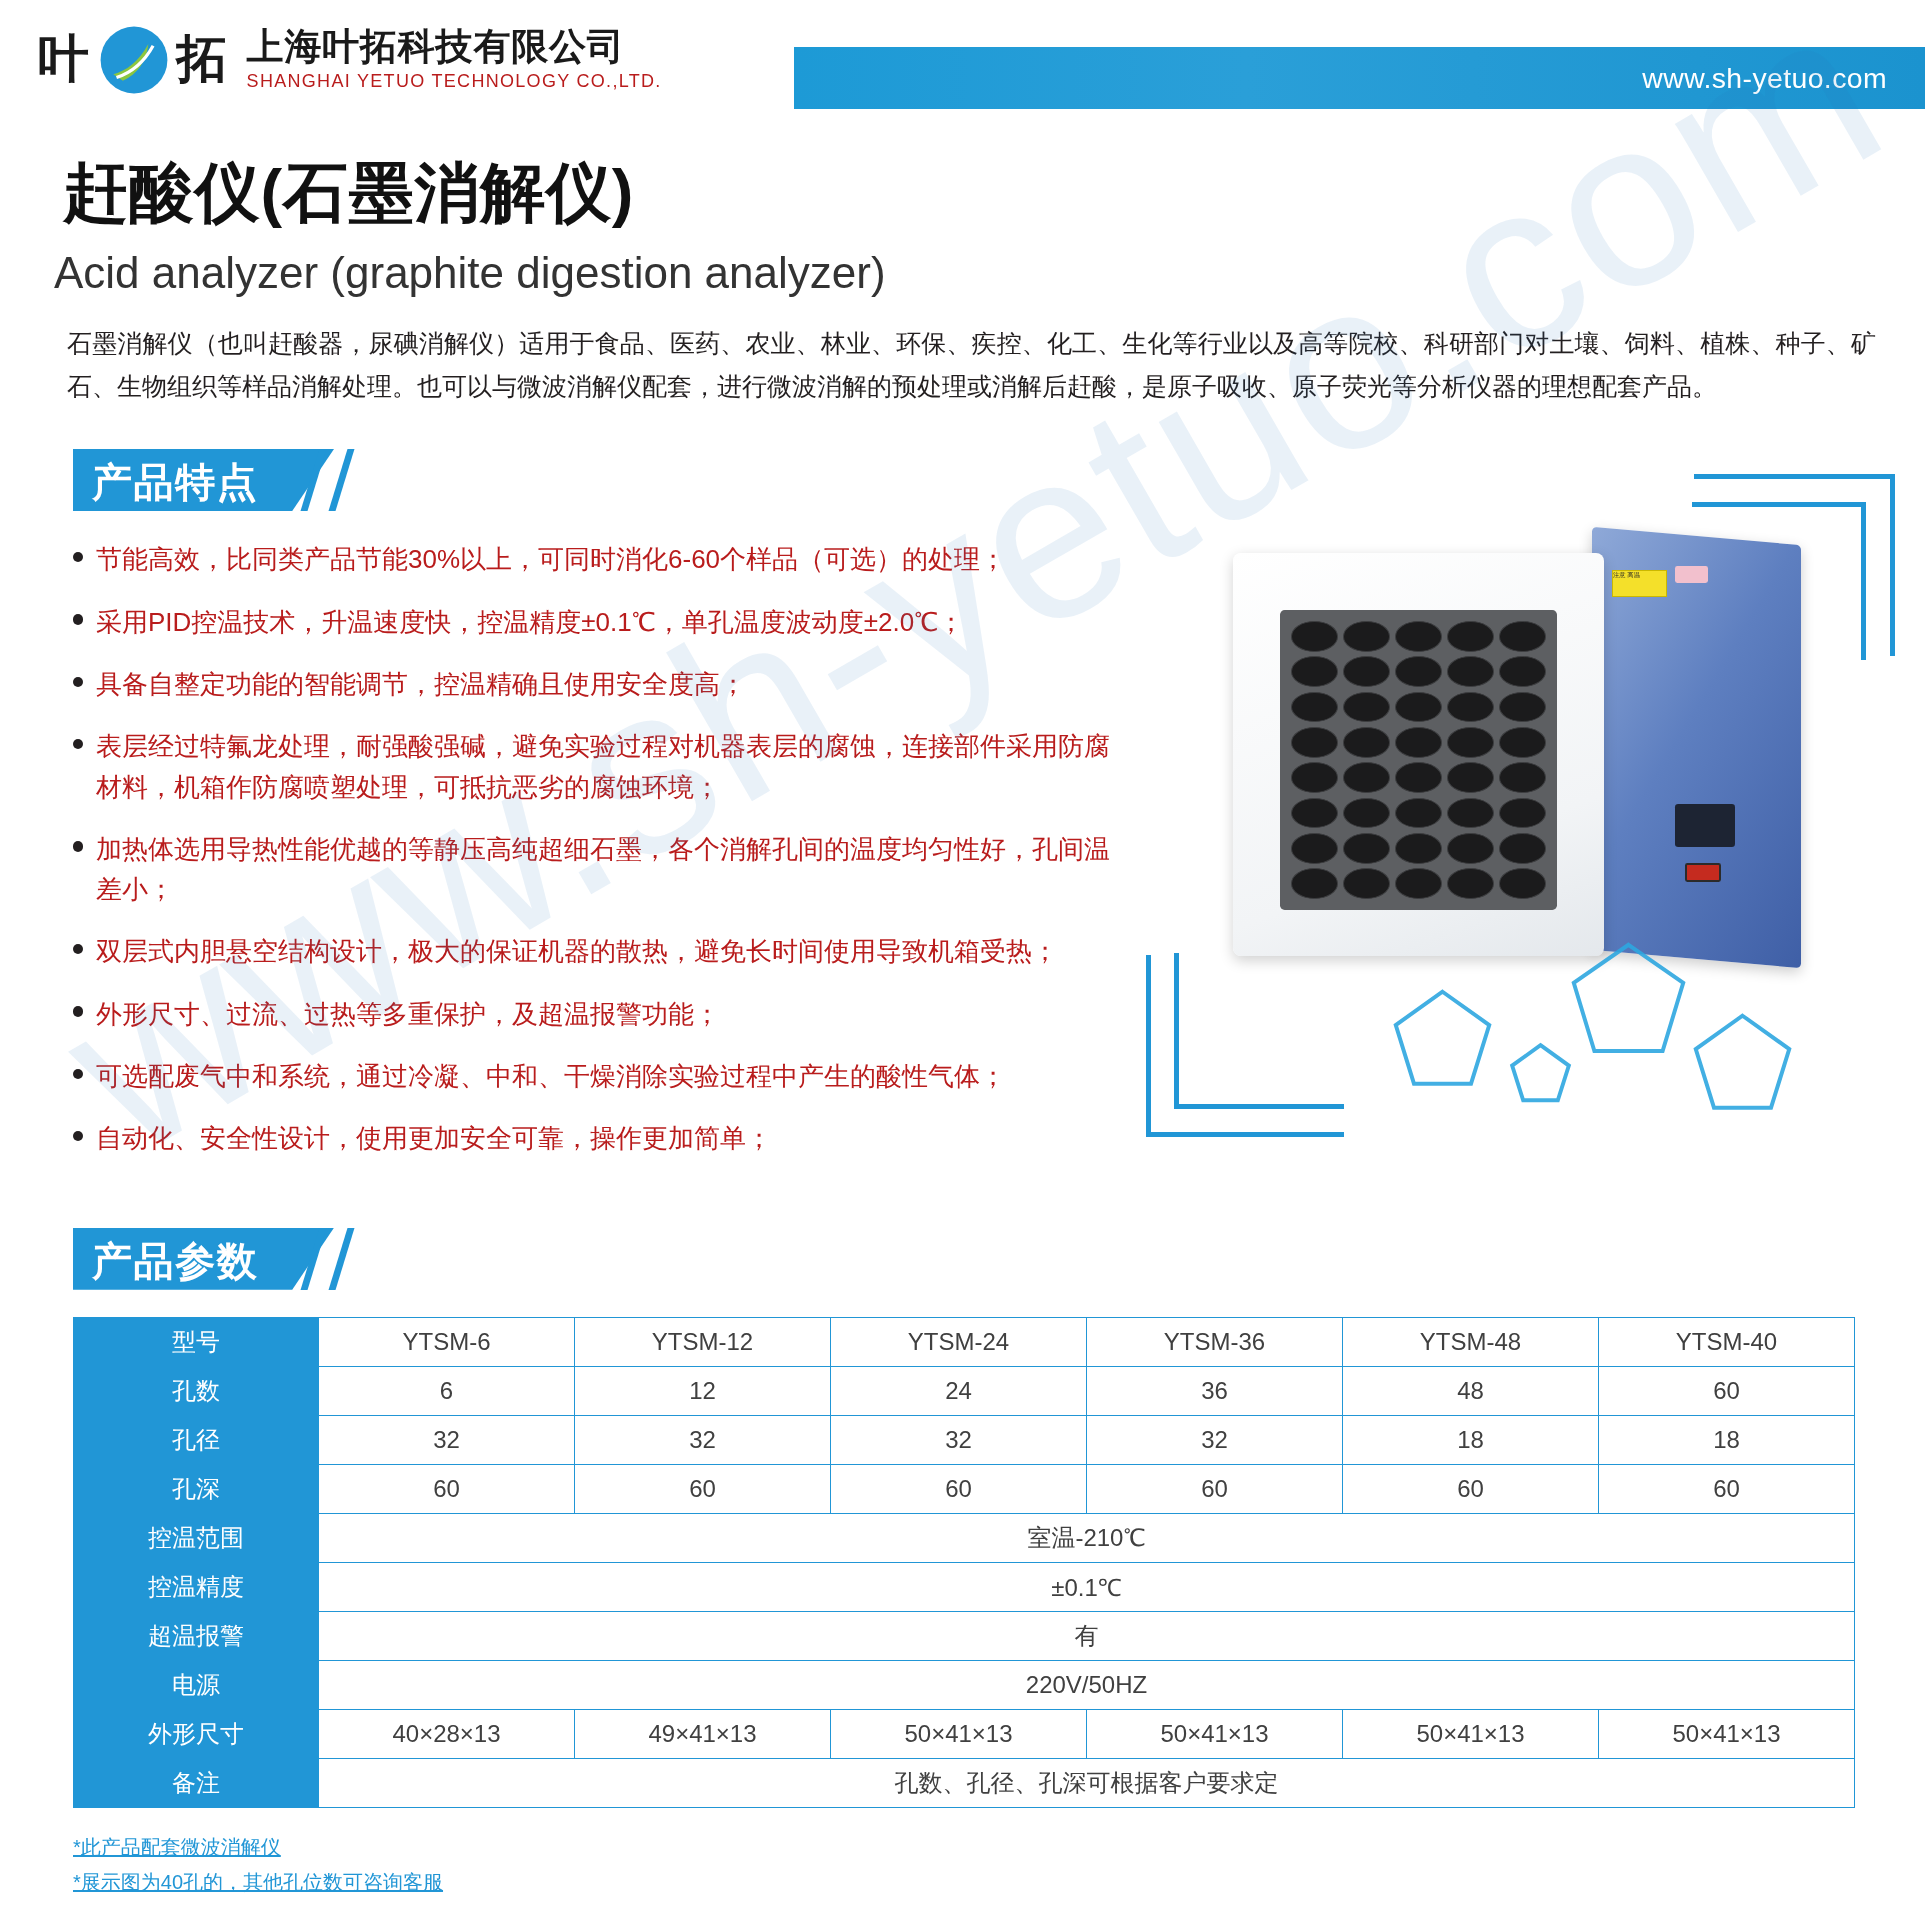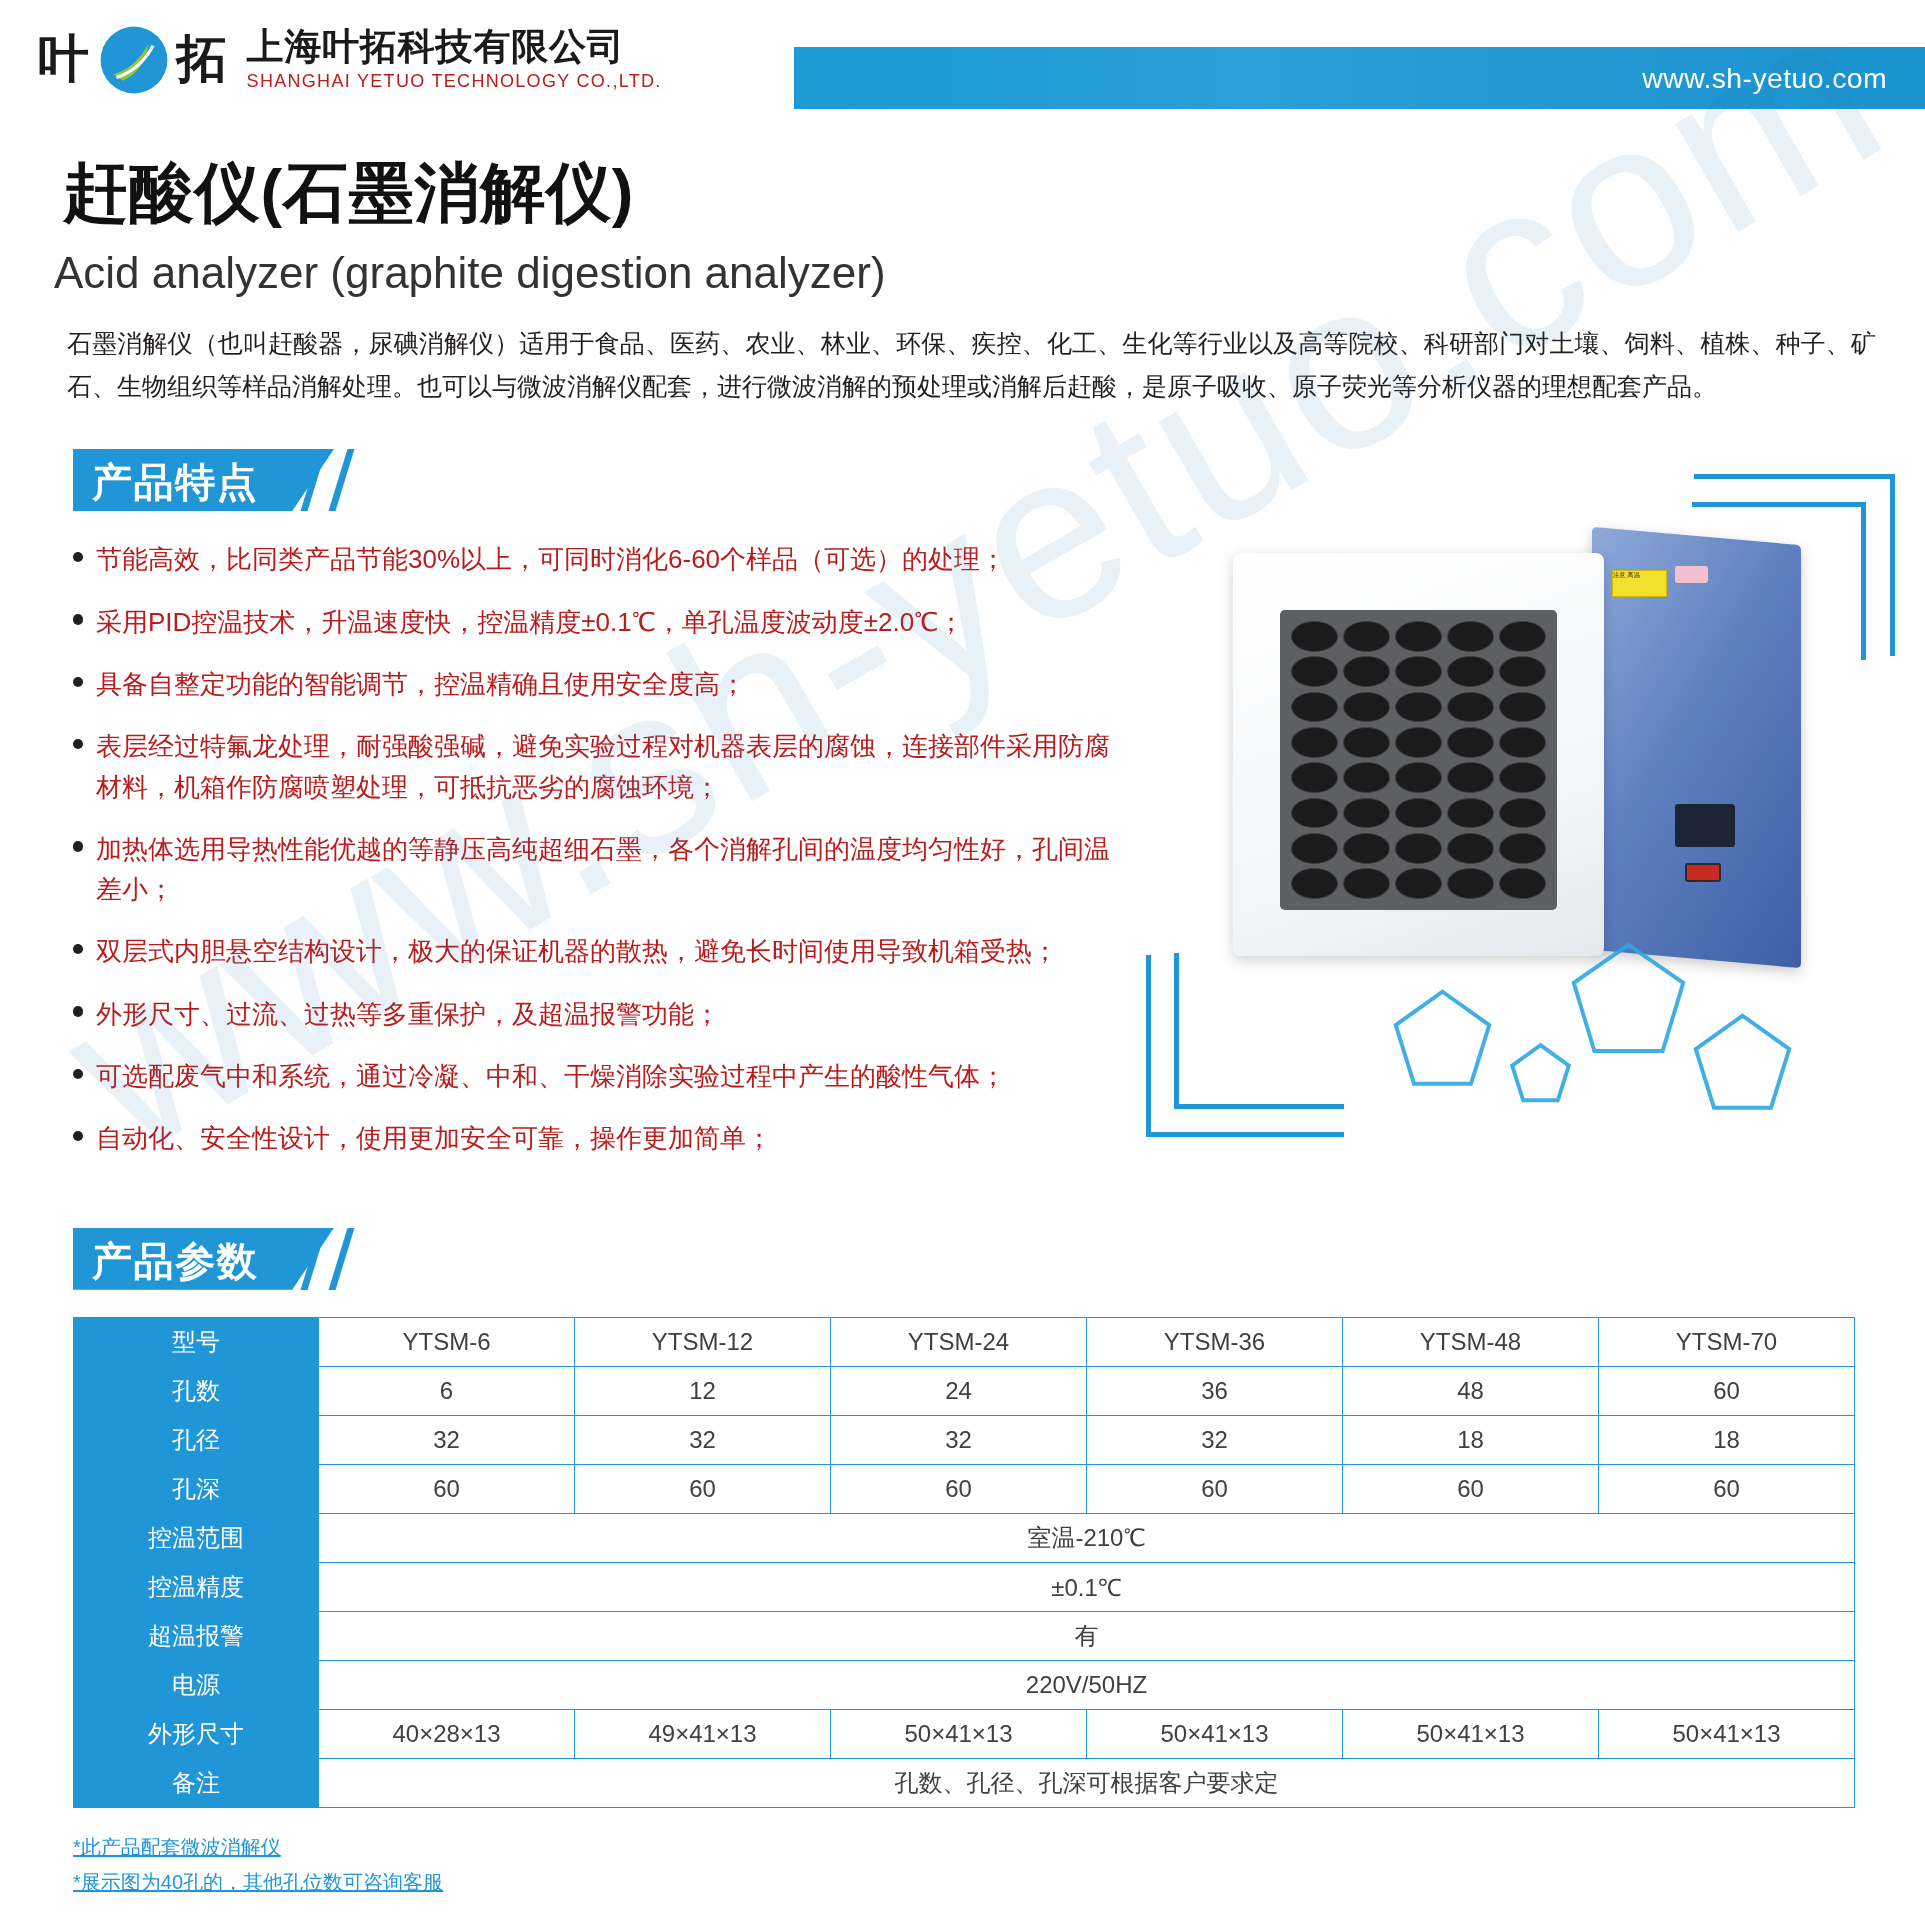--- a/index.html
+++ b/index.html
@@ -440,21 +440,21 @@
 <div class="table-wrap">
   <table class="params">
     <tbody>
       <tr>
         <td class="rowhead">型号</td>
         <td>YTSM-6</td>
         <td>YTSM-12</td>
         <td>YTSM-24</td>
         <td>YTSM-36</td>
         <td>YTSM-48</td>
-        <td>YTSM-70</td>
+        <td>YTSM-40</td>
       </tr>
       <tr>
         <td class="rowhead">孔数</td>
         <td>6</td>
         <td>12</td>
         <td>24</td>
         <td>36</td>
         <td>48</td>
         <td>60</td>
       </tr>

